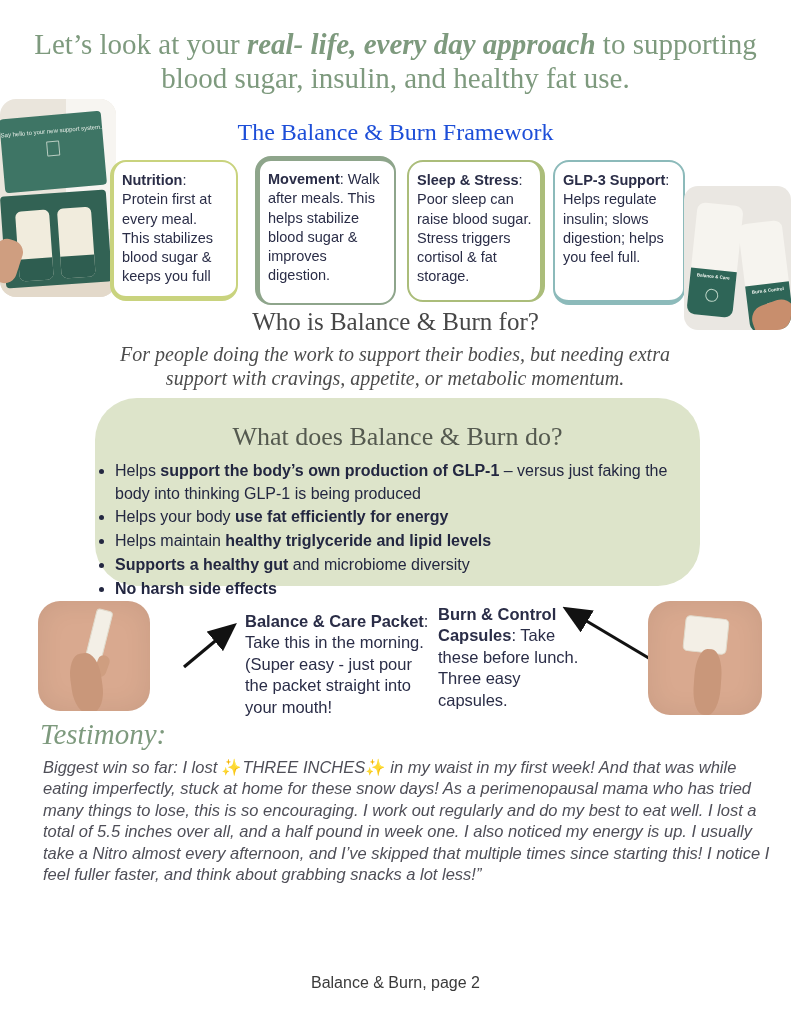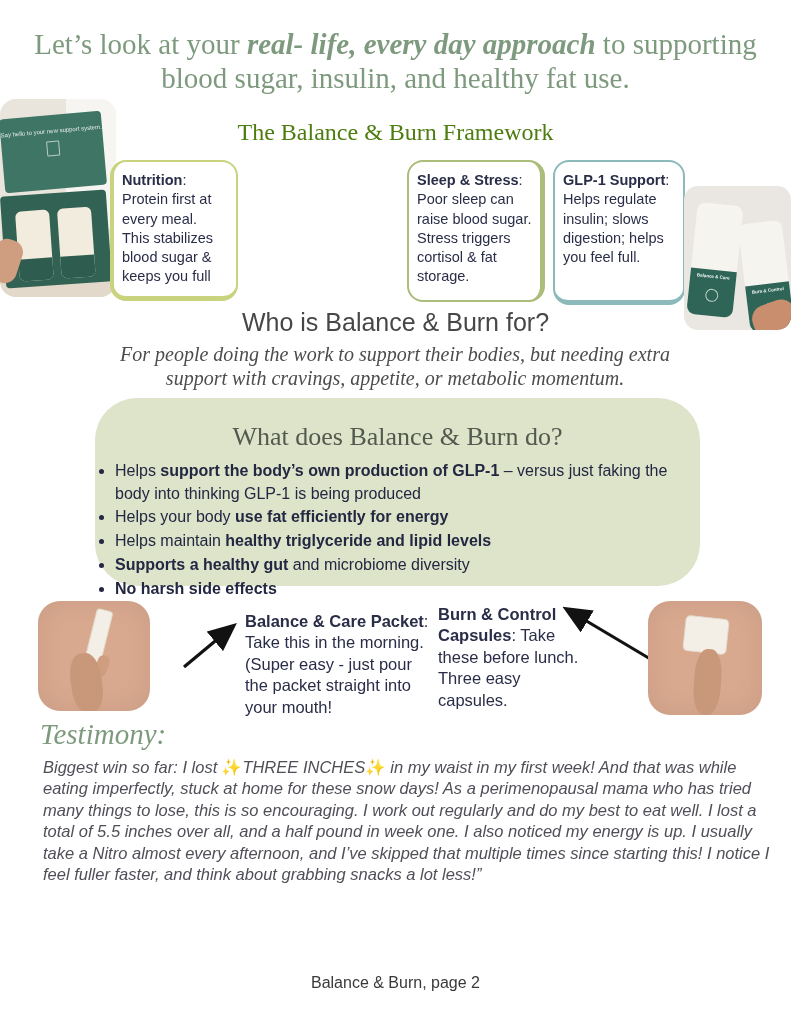--- a/index.html
+++ b/index.html
@@ -2,38 +2,38 @@
 <html><head>
 <meta charset="utf-8">
 <style>
   html,body{margin:0;padding:0;background:#ffffff;}
   .page{position:relative;width:791px;height:1024px;background:#ffffff;overflow:hidden;
         font-family:"Liberation Sans",sans-serif;border-radius:7px;}
   .main-title{position:absolute;top:28px;left:0;width:791px;text-align:center;
     font-size:29px;line-height:1.17;color:#7e9a7e;font-family:"Liberation Serif",serif;}
   .main-title .emph{font-weight:bold;font-style:italic;}
   .framework-heading{position:absolute;top:119px;left:0;width:791px;text-align:center;
-    font-size:24px;color:#4d7c0f;font-family:"Liberation Serif",serif;}
+    font-size:24px;color:#1d4ed8;font-family:"Liberation Serif",serif;}
 
   
   .fw-box{position:absolute;background:#ffffff;border-style:solid;border-radius:16px;
     padding:9px 8px;font-size:14.5px;line-height:1.33;color:#2a2d47;}
   .fw-box b{font-weight:bold;}
   .box-nutrition{left:110px;top:160px;width:106px;height:116px;
     border-color:#c9d37e;border-width:2px 2px 5px 4px;}
   .box-movement{left:255px;top:156px;width:118px;height:124px;
     border-color:#8ea58b;border-width:5px 2px 2px 5px;}
   .box-sleep{left:407px;top:160px;width:115px;height:120px;
     border-color:#abbd7a;border-width:2px 5px 2px 2px;}
   .box-glp{left:553px;top:160px;width:112px;height:120px;
     border-color:#8cbaba;border-width:2px 2px 5px 2px;}
 
   
   .who-heading{position:absolute;top:308px;left:0;width:791px;text-align:center;
-    font-size:25px;color:#474747;font-family:Liberation Sans, sans-serif;}
+    font-size:25px;color:#474747;font-family:Liberation Serif, serif;}
   .who-subtitle{position:absolute;top:343px;left:95px;width:600px;text-align:center;
     font-size:20px;font-style:italic;color:#4c4c4c;line-height:1.18;
     font-family:"Liberation Serif",serif;}
 
   
   .green-panel{position:absolute;left:95px;top:398px;width:605px;height:188px;
     background:#dde4ca;border-radius:42px;}
   .panel-heading{margin:24px 0 8px 0;text-align:center;font-size:26px;color:#54594f;
     font-family:"Liberation Serif",serif;}
   .panel-bullets{margin:0;padding:0 28px 0 20px;list-style:disc;color:#232741;
@@ -127,25 +127,28 @@
       <div class="kit-bottle" style="left:56px;"></div>
     </div>
     <div class="kit-hand"></div>
   </div>
 
   <div class="framework-heading">The Balance &amp; Burn Framework</div>
 
   <div class="fw-box box-nutrition">
     <b>Nutrition</b><span>: Protein first at every meal. This stabilizes blood sugar &amp; keeps you full</span>
   </div>
+  <div class="fw-box box-movement">
+    <b>Movement</b><span>: Walk after meals. This helps stabilize blood sugar &amp; improves digestion.</span>
+  </div>
   <div class="fw-box box-sleep">
     <b>Sleep &amp; Stress</b><span>: Poor sleep can raise blood sugar. Stress triggers cortisol &amp; fat storage.</span>
   </div>
   <div class="fw-box box-glp">
-    <b>GLP-1 Support</b><span>: Helps regulate insulin; slows digestion; helps you feel full.</span>
+    <b>GLP-3 Support</b><span>: Helps regulate insulin; slows digestion; helps you feel full.</span>
   </div>
 
   <div class="photo bottles-photo">
     <div class="big-bottle bottle-a">
       <div class="bottle-band">
         <span>Balance &amp; Care</span>
         <div class="bottle-badge"></div>
       </div>
     </div>
     <div class="big-bottle bottle-b">

